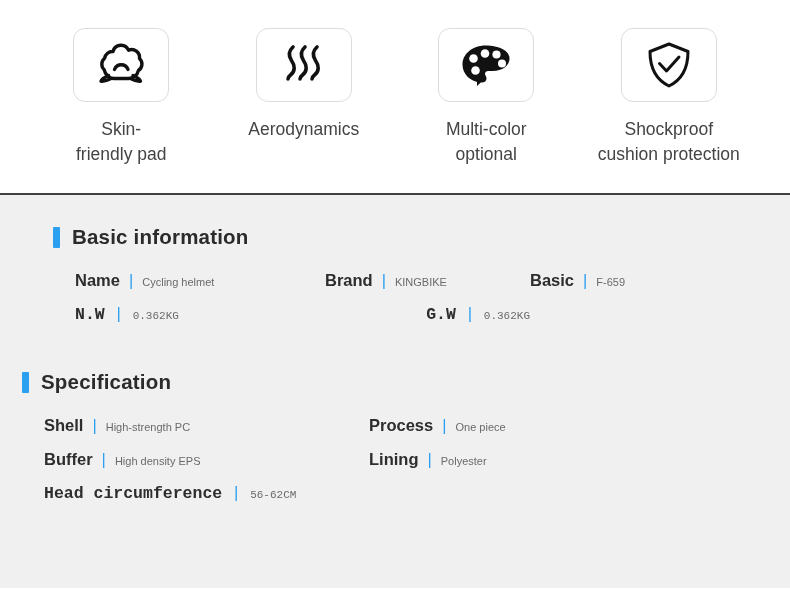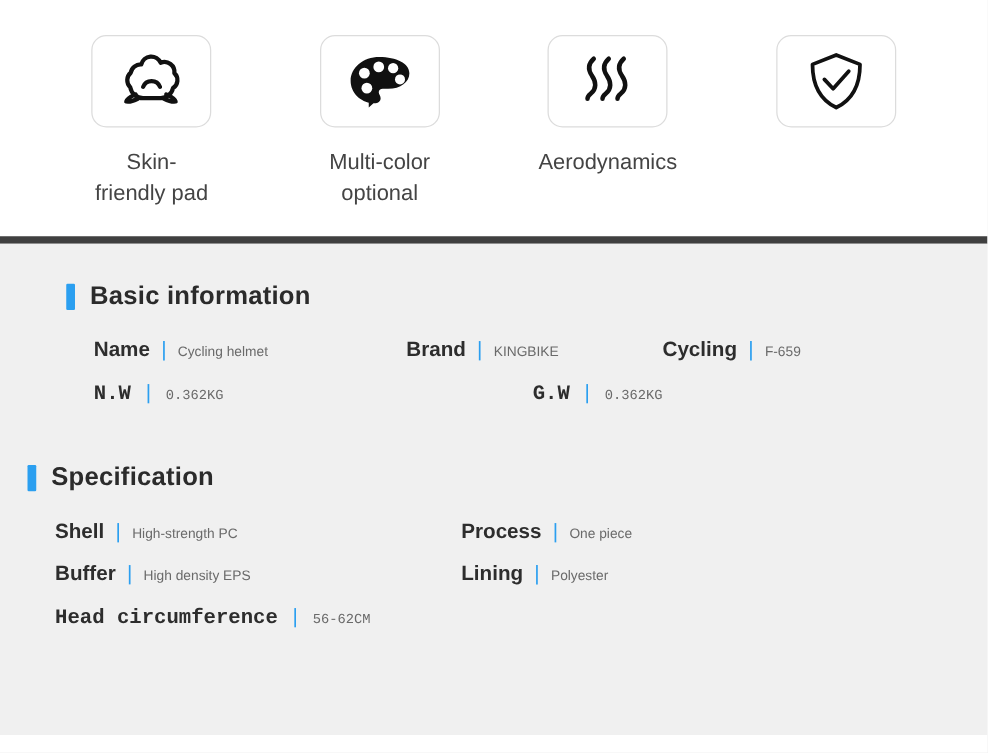--- a/index.html
+++ b/index.html
@@ -15,21 +15,21 @@
   }
 
   
   .features {
     background: #ffffff;
     height: 195px;
     box-sizing: border-box;
     display: flex;
     align-items: flex-start;
     padding: 28px 30px 0 30px;
-    border-bottom: 6px solid #404040;
+    border-bottom: 2px solid #404040;
   }
   .feature {
     flex: 1 1 0;
     display: flex;
     flex-direction: column;
     align-items: center;
   }
   .icon-box {
     width: 96px;
     height: 74px;
@@ -143,62 +143,64 @@
         </svg>
       </span>
     </div>
     <div class="feature-label">Skin-
 friendly pad</div>
   </div>
 
   <div class="feature">
     <div class="icon-box">
       <span>
+        <svg width="48" height="48" viewBox="0 0 48 48">
+          <g fill="none" stroke="#111" stroke-width="3.6" stroke-linecap="round">
+            <path d="M13 6 C8 10.5 8.5 15 11.5 19.5 C15 24.5 15.5 30 10.5 34 C9 35.2 8 36.5 8 38"></path>
+            <path d="M25 6 C20 10.5 20.5 15 23.5 19.5 C27 24.5 27.5 30 22.5 34 C21 35.2 20 36.5 20 38"></path>
+            <path d="M37 6 C32 10.5 32.5 15 35.5 19.5 C39 24.5 39.5 30 34.5 34 C33 35.2 32 36.5 32 38"></path>
+          </g>
+        </svg>
+      </span>
+    </div>
+    <div class="feature-label">Aerodynamics</div>
+  </div>
+
+  <div class="feature">
+    <div class="icon-box">
+      <span>
         <svg width="54" height="46" viewBox="0 0 54 46">
           <path fill="#111" d="M26.5 3.5 C13.5 3.5 3.5 12 3.5 22.5 C3.5 32 11 39.5 21 40.5 C25.5 41 27.5 39 27.5 36.5 C27.5 34.5 26 33.5 26 31.8 C26 30.2 27.3 29 29.2 29 L33.5 29 C43.5 29 50.5 23.5 50.5 16.5 C50.5 8.5 40 3.5 26.5 3.5 Z M21.5 36.5 C21.5 38.5 20 40 18 40 L18 44 L24 38.5 Z"></path>
           <g fill="#ffffff">
             <circle cx="14.5" cy="16.5" r="4.3"></circle>
             <circle cx="26" cy="11.5" r="4.3"></circle>
             <circle cx="37.5" cy="12.5" r="4.1"></circle>
             <circle cx="43" cy="21.5" r="4.0"></circle>
             <circle cx="16.5" cy="28.5" r="4.3"></circle>
           </g>
         </svg>
       </span>
     </div>
     <div class="feature-label">Multi-color
 optional</div>
   </div>
 
   <div class="feature">
     <div class="icon-box">
       <span>
-        <svg width="48" height="48" viewBox="0 0 48 48">
-          <g fill="none" stroke="#111" stroke-width="3.6" stroke-linecap="round">
-            <path d="M13 6 C8 10.5 8.5 15 11.5 19.5 C15 24.5 15.5 30 10.5 34 C9 35.2 8 36.5 8 38"></path>
-            <path d="M25 6 C20 10.5 20.5 15 23.5 19.5 C27 24.5 27.5 30 22.5 34 C21 35.2 20 36.5 20 38"></path>
-            <path d="M37 6 C32 10.5 32.5 15 35.5 19.5 C39 24.5 39.5 30 34.5 34 C33 35.2 32 36.5 32 38"></path>
-          </g>
-        </svg>
-      </span>
-    </div>
-    <div class="feature-label">Aerodynamics</div>
-  </div>
-
-  <div class="feature">
-    <div class="icon-box">
-      <span>
         <svg width="48" height="50" viewBox="0 0 48 50">
           <g fill="none" stroke="#111" stroke-width="3" stroke-linecap="round" stroke-linejoin="round">
             <path d="M24 4 L43 11.5 C43 27 37.5 39.5 24 46 C10.5 39.5 5 27 5 11.5 Z"></path>
             <path d="M14.5 23.5 L21.5 31 L34 17"></path>
           </g>
         </svg>
       </span>
     </div>
+    <div class="feature-label">Shockproof
+cushion protection</div>
   </div>
 
 </div>
 
 <div class="panel">
 
   <div class="section">
     <div class="section-title">
       <span class="accent-bar"></span>
       <span class="section-title-text">Basic information</span>
@@ -211,21 +213,21 @@
           <span class="field-label">Name</span>
           <span class="sep">|</span>
           <span class="field-value">Cycling helmet</span>
         </div>
         <div class="field c2">
           <span class="field-label">Brand</span>
           <span class="sep">|</span>
           <span class="field-value">KINGBIKE</span>
         </div>
         <div class="field c3">
-          <span class="field-label">Cycling</span>
+          <span class="field-label">Basic</span>
           <span class="sep">|</span>
           <span class="field-value">F-659</span>
         </div>
       </div>
 
       <div class="row nw">
         <div class="field c1">
           <span class="field-label">N.W</span>
           <span class="sep">|</span>
           <span class="field-value">0.362KG</span>

